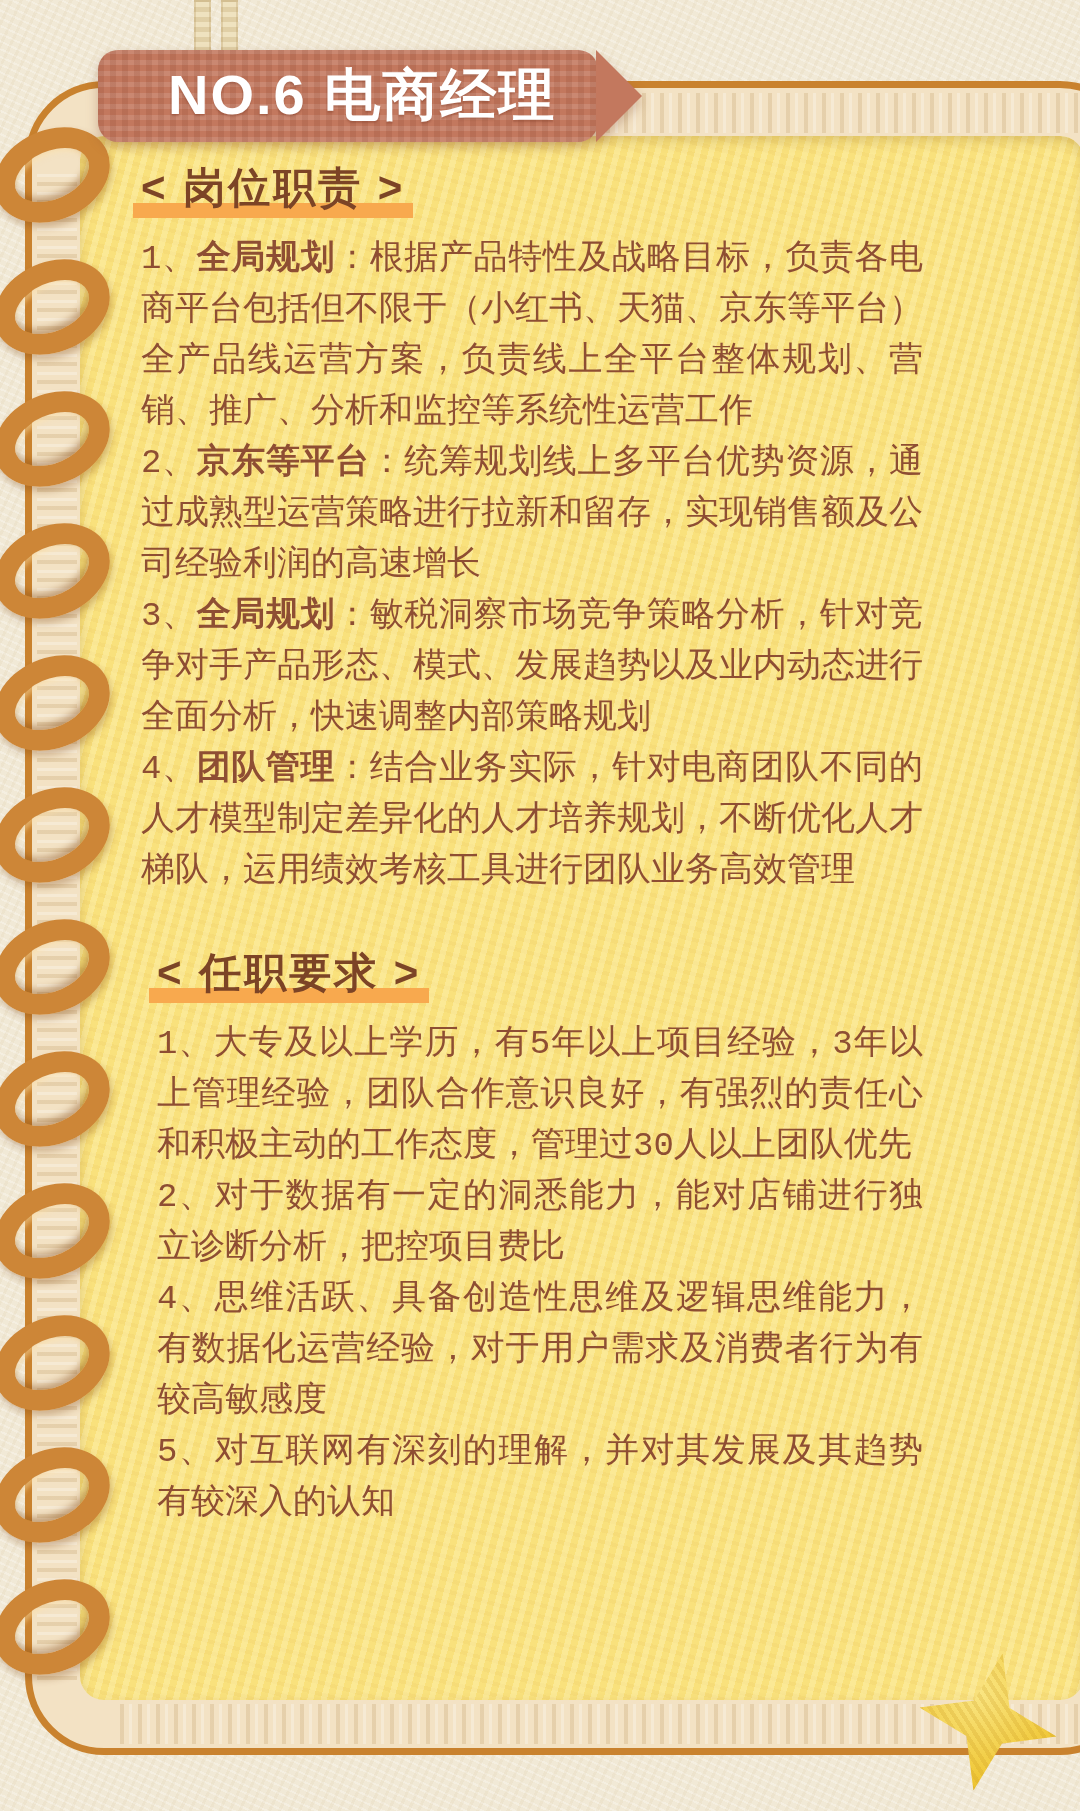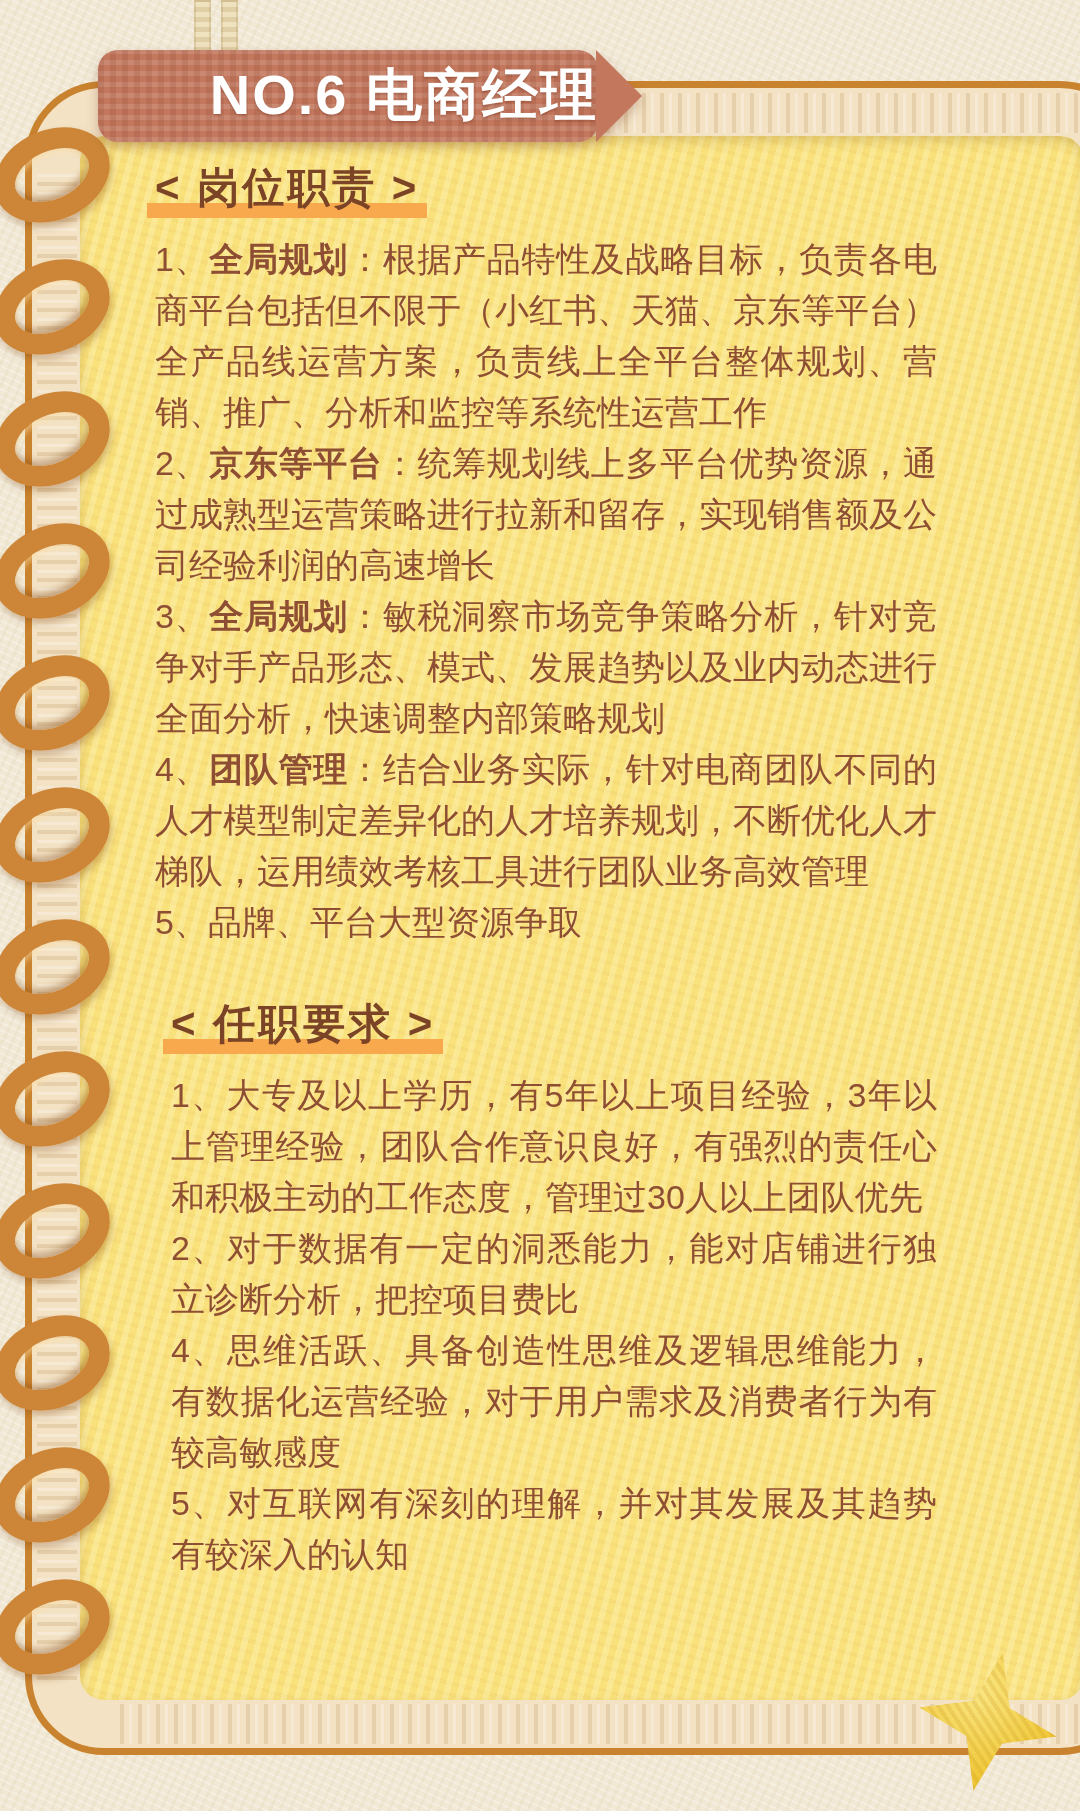--- a/index.html
+++ b/index.html
@@ -45,45 +45,44 @@
   
   .banner{
     position:absolute;left:98px;top:50px;width:500px;height:92px;z-index:5;
     display:flex;align-items:center;padding-left:70px;box-sizing:border-box;
     background:
       repeating-linear-gradient(90deg, rgba(110,45,25,.13) 0 6px, transparent 6px 12px),
       repeating-linear-gradient(0deg, rgba(255,255,255,.12) 0 5px, transparent 5px 11px),
       var(--banner_background,#c3785e);
     border-radius:20px;
     filter:drop-shadow(0 5px 6px rgba(120,60,35,.30));
-    justify-content:flex-end;
   }
   .banner-arrow{
     position:absolute;right:-44px;top:50%;transform:translateY(-50%);
     width:0;height:0;border-top:46px solid transparent;border-bottom:46px solid transparent;
     border-left:46px solid var(--banner_background,#c3785e);
   }
   .banner-title{
     font-size:56px;font-weight:800;letter-spacing:2px;white-space:nowrap;
     color:var(--banner_text,#ffffff);text-shadow:0 2px 2px rgba(120,55,35,.35);
   }
   
   .content{
-    position:absolute;left:155px;top:158px;width:782px;z-index:3;
+    position:absolute;left:141px;top:158px;width:782px;z-index:3;
     color:var(--body_text,#8e4e33);font-size:34px;line-height:51px;text-align:justify;
   }
   .sec-heading{
     display:inline-block;font-size:42px;line-height:60px;font-weight:800;
     color:var(--heading_text,#7c4426);letter-spacing:3px;padding:0 8px;margin-left:-8px;
     background:linear-gradient(to top, var(--heading_underline,#f8a94e) 15px, transparent 15px);
   }
   .sec-head-row{margin-bottom:16px;}
   .sec{margin:0;}
   .sec + .sec{margin-top:46px;margin-left:16px;}
-  .item{margin:0;}
+  .item{margin:0;font-family:Liberation Mono, monospace;}
   .item b{font-weight:800;}
   
   .star{
     position:absolute;left:918px;top:1652px;width:140px;height:140px;z-index:6;
     background:
       repeating-linear-gradient(45deg, rgba(200,150,30,.22) 0 4px, transparent 4px 8px),
       radial-gradient(circle at 38% 30%, #fae684, var(--star_yellow,#f0c838) 65%, #dcae22);
     clip-path:polygon(50% 0%, 63% 37%, 100% 50%, 63% 63%, 50% 100%, 37% 63%, 0% 50%, 37% 37%);
     transform:rotate(12deg);
   }
@@ -119,21 +118,20 @@
 <div class="content">
 
   <section class="sec">
     <div class="sec-head-row">
       <span class="sec-heading">&lt; 岗位职责 &gt;</span>
     </div>
     <p class="item"><span>1、</span><b>全局规划</b><span>：</span><span>根据产品特性及战略目标，负责各电商平台包括但不限于（小红书、天猫、京东等平台）全产品线运营方案，负责线上全平台整体规划、营销、推广、分析和监控等系统性运营工作</span></p>
     <p class="item"><span>2、</span><b>京东等平台</b><span>：</span><span>统筹规划线上多平台优势资源，通过成熟型运营策略进行拉新和留存，实现销售额及公司经验利润的高速增长</span></p>
     <p class="item"><span>3、</span><b>全局规划</b><span>：</span><span>敏税洞察市场竞争策略分析，针对竞争对手产品形态、模式、发展趋势以及业内动态进行全面分析，快速调整内部策略规划</span></p>
     <p class="item"><span>4、</span><b>团队管理</b><span>：</span><span>结合业务实际，针对电商团队不同的人才模型制定差异化的人才培养规划，不断优化人才梯队，运用绩效考核工具进行团队业务高效管理</span></p>
-    <p class="item"><span>5、</span><b></b><span></span><span>品牌、平台大型资源争取</span></p>
   </section>
 
   <section class="sec">
     <div class="sec-head-row">
       <span class="sec-heading">&lt; 任职要求 &gt;</span>
     </div>
     <p class="item"><span>1、</span><b></b><span></span><span>大专及以上学历，有5年以上项目经验，3年以上管理经验，团队合作意识良好，有强烈的责任心和积极主动的工作态度，管理过30人以上团队优先</span></p>
     <p class="item"><span>2、</span><b></b><span></span><span>对于数据有一定的洞悉能力，能对店铺进行独立诊断分析，把控项目费比</span></p>
     <p class="item"><span>4、</span><b></b><span></span><span>思维活跃、具备创造性思维及逻辑思维能力，有数据化运营经验，对于用户需求及消费者行为有较高敏感度</span></p>
     <p class="item"><span>5、</span><b></b><span></span><span>对互联网有深刻的理解，并对其发展及其趋势有较深入的认知</span></p>

